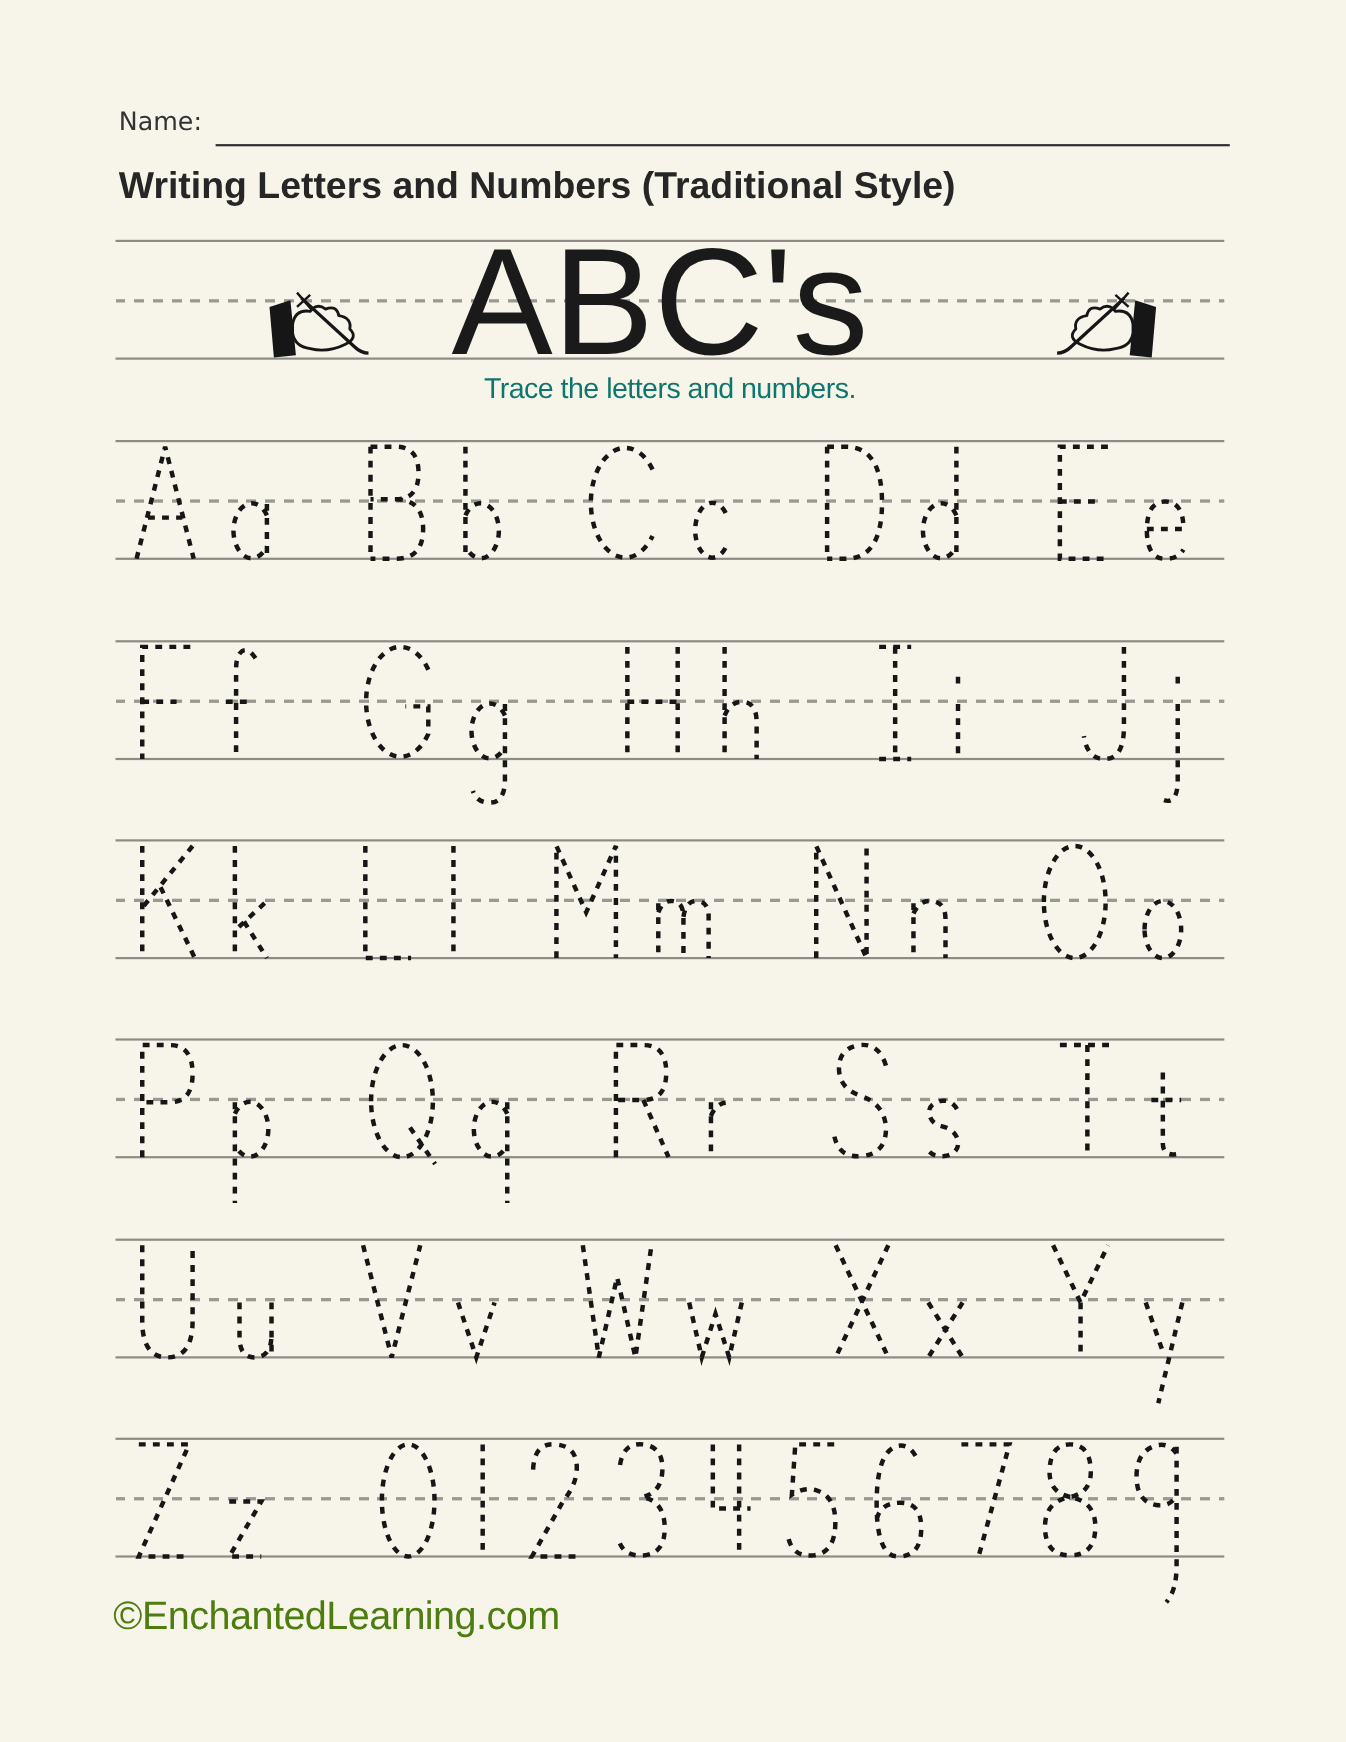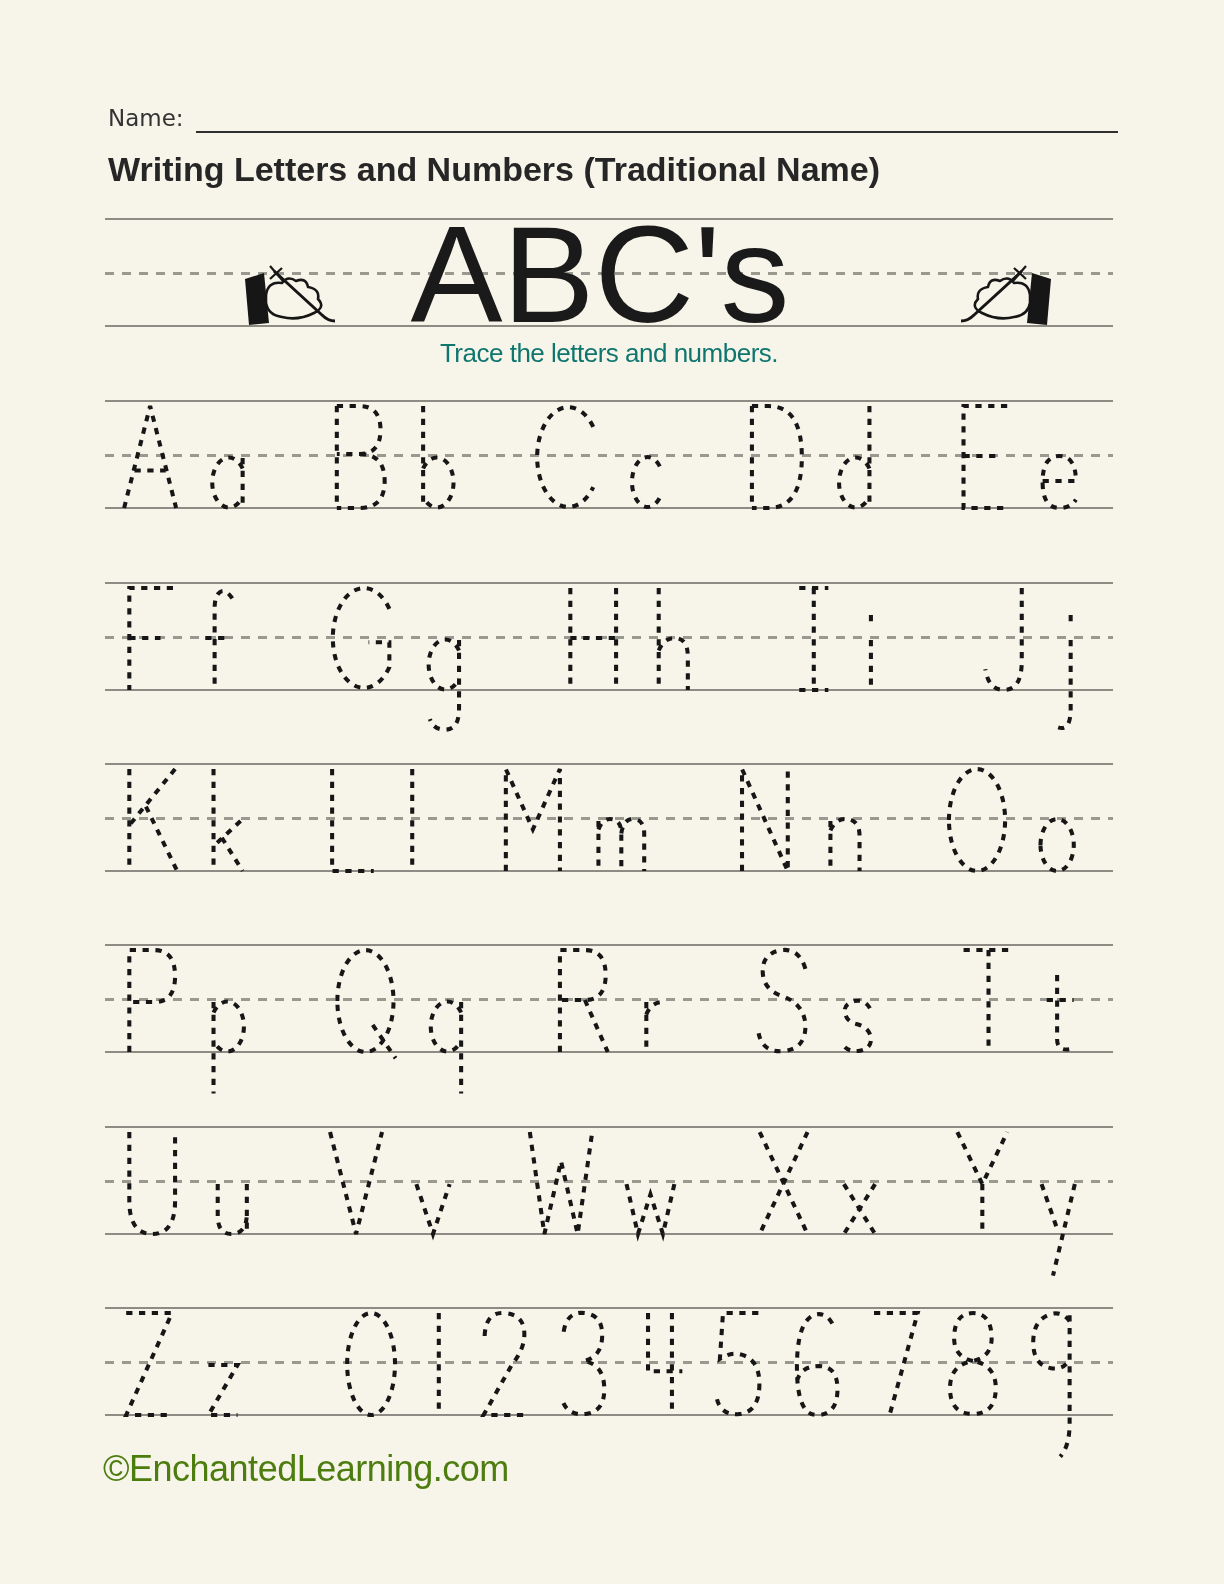--- a/index.html
+++ b/index.html
@@ -6,21 +6,21 @@
   .page{
     position:relative;
     width:1224px;height:1584px;
     background:var(--bg,#f7f5ea);
     font-family:"Liberation Sans",sans-serif;
     overflow:hidden;
   }
   
   .name-row{
     position:absolute;top:98px;left:108px;right:106px;
-    display:flex;align-items:flex-end;
+    display:flex;
   }
   .name-label{
     font-family:"DejaVu Sans",sans-serif;
     font-size:23px;color:#333;line-height:1.2;
     padding-right:12px;white-space:nowrap;
   }
   .name-line{
     flex:1;height:33px;
     border-bottom:2px solid #2f2f2f;
   }
@@ -82,21 +82,21 @@
 </head>
 <body>
 
 <div class="page" style="--bg: #f7f5ea; --line: #8d8b83; --dash: #999990; --ink: #161616;">
 
   <div class="name-row">
     <span class="name-label">Name:</span>
     <span class="name-line"></span>
   </div>
 
-  <h1 class="title">Writing Letters and Numbers (Traditional Name)</h1>
+  <h1 class="title">Writing Letters and Numbers (Traditional Style)</h1>
 
   <div class="band">
     <div class="midline"></div>
     <svg class="band-svg" viewBox="0 0 1008 105">
       <g class="hand-icon" transform="translate(138 43)">
         <path d="M2 16 L21 10 L26 60 L6 62 Z" fill="#161616"></path>
         <path d="M23 32 Q25 18 39 20 Q45 12 53 18 Q63 14 65 24 Q77 26 75 36 Q83 44 71 50 Q55 58 39 54 Q25 52 23 40 Z" fill="none" stroke="#161616" stroke-width="2.6"></path>
         <path d="M31 8 L79 52 Q85 58 92 58" fill="none" stroke="#161616" stroke-width="3"></path>
         <path d="M27 3 L40 18 M39 5 L27 16" fill="none" stroke="#161616" stroke-width="2.2"></path>
       </g>

